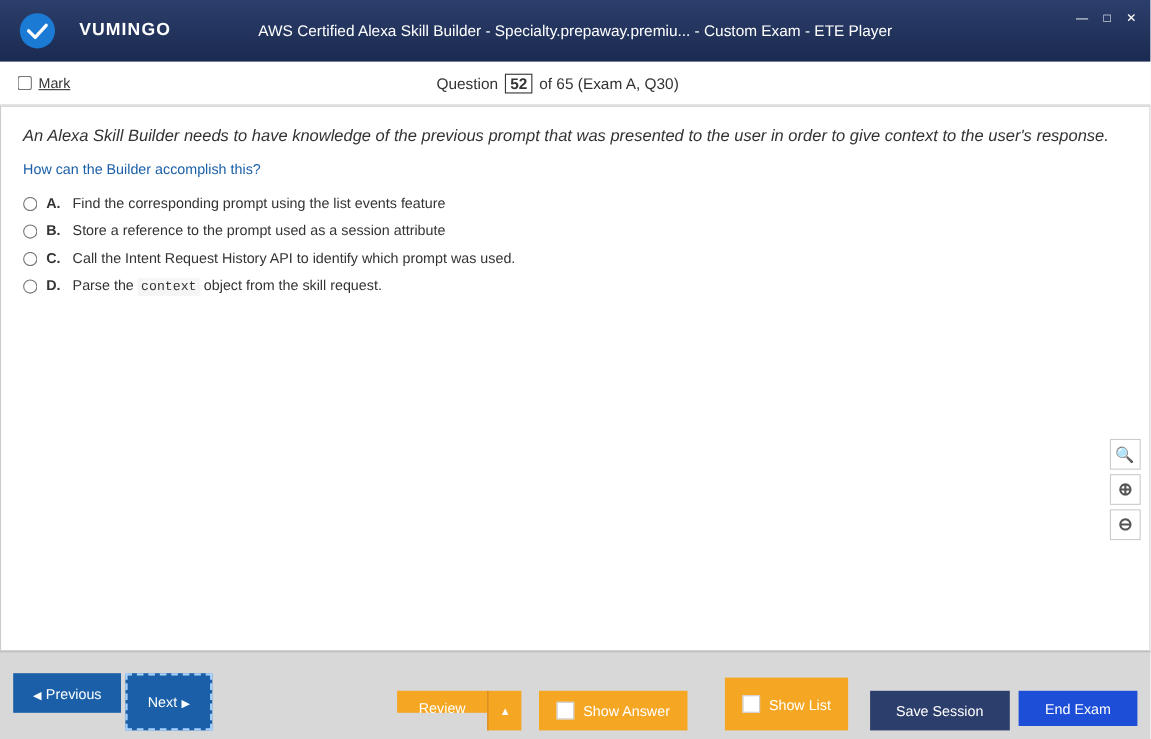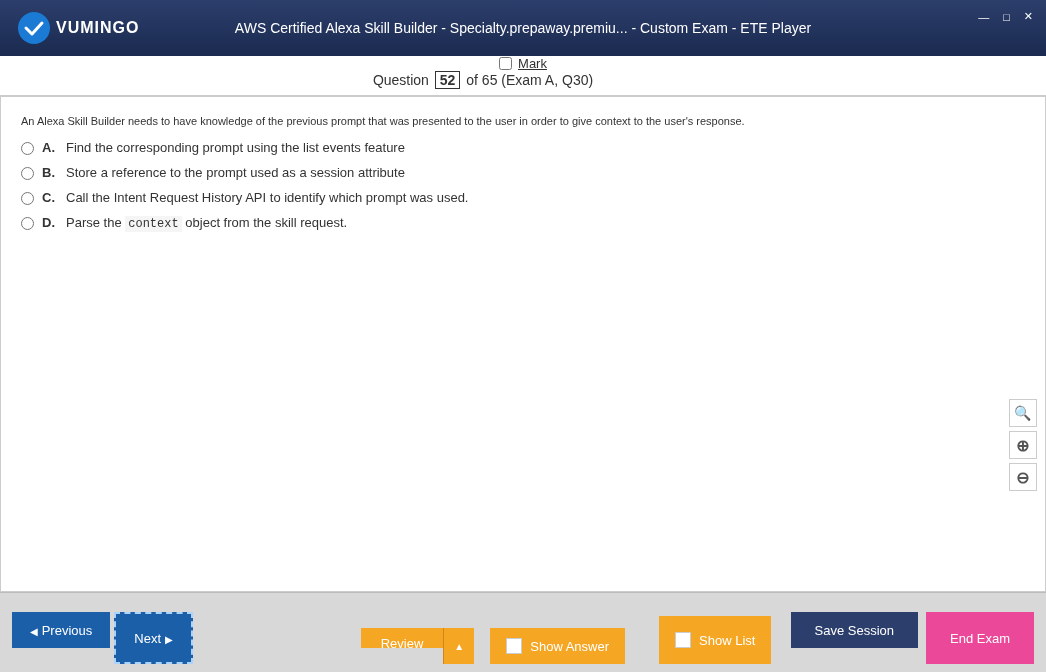--- a/index.html
+++ b/index.html
@@ -11,21 +11,21 @@
       height: 56px;
       display: flex;
       align-items: center;
       padding: 0 16px;
       color: white;
       position: relative;
     }
     .title-bar-logo {
       display: flex;
       align-items: center;
-      gap: 4px;
+      gap: 20px;
     }
     .logo-icon {
       width: 36px;
       height: 36px;
     }
     .title-bar-title {
       position: absolute;
       left: 50%;
       transform: translateX(-50%);
       font-size: 14px;
@@ -52,21 +52,20 @@
     }
 
     
     .header-bar {
       background: white;
       border-bottom: 1px solid #ccc;
       height: 40px;
       display: flex;
       align-items: center;
       padding: 0 16px;
-      flex-direction: column;
     }
     .mark-checkbox {
       display: flex;
       align-items: center;
       gap: 6px;
       cursor: pointer;
     }
     .mark-checkbox input { cursor: pointer; }
     .mark-label { text-decoration: underline; font-size: 13px; color: #333; }
     .question-info {
@@ -89,24 +88,25 @@
     .main-content {
       background: white;
       border: 1px solid #ccc;
       margin: 0;
       padding: 16px 20px;
       height: calc(672px - 56px - 40px - 80px);
       overflow-y: auto;
       position: relative;
     }
     .question-text {
-      font-size: 11px;
+      font-size: 15px;
       color: #333;
       margin-bottom: 10px;
       line-height: 1.5;
+      font-style: italic;
     }
     .question-prompt {
       color: #1a5fa8;
       font-size: 13px;
       margin-bottom: 16px;
     }
     .options-list {
       list-style: none;
     }
     .option-item {
@@ -256,27 +256,27 @@
     .btn-save {
       background: #2c3e6b;
       color: white;
       border: none;
       padding: 8px 24px;
       cursor: pointer;
       font-size: 13px;
       height: 36px;
     }
     .btn-end {
-      background: #ec4899;
+      background: #1d4ed8;
       color: white;
       border: none;
       padding: 8px 24px;
       cursor: pointer;
       font-size: 13px;
-      height: 52px;
+      height: 32px;
     }
     .arrow-left::before { content: "◀"; font-size: 10px; }
     .arrow-right::before { content: "▶"; font-size: 10px; }
     .arrow-up::before { content: "▲"; font-size: 10px; }
   </style>
 </head>
 <body>
 
 <div class="title-bar">
   <div class="title-bar-logo">
@@ -301,20 +301,21 @@
   </label>
   <div class="question-info">
     <span>Question</span>
     <span class="question-num-box">52</span>
     <span>of 65 (Exam A, Q30)</span>
   </div>
 </div>
 
 <div class="main-content">
   <p class="question-text">An Alexa Skill Builder needs to have knowledge of the previous prompt that was presented to the user in order to give context to the user's response.</p>
+  <p class="question-prompt">How can the Builder accomplish this?</p>
   <ul class="options-list">
     <li class="option-item">
       <input type="radio" name="answer" style="">
       <span class="option-label">A.</span>
       <span>Find the corresponding prompt using the list events feature</span>
     </li>
     <li class="option-item">
       <input type="radio" name="answer" style="">
       <span class="option-label">B.</span>
       <span>Store a reference to the prompt used as a session attribute</span>

